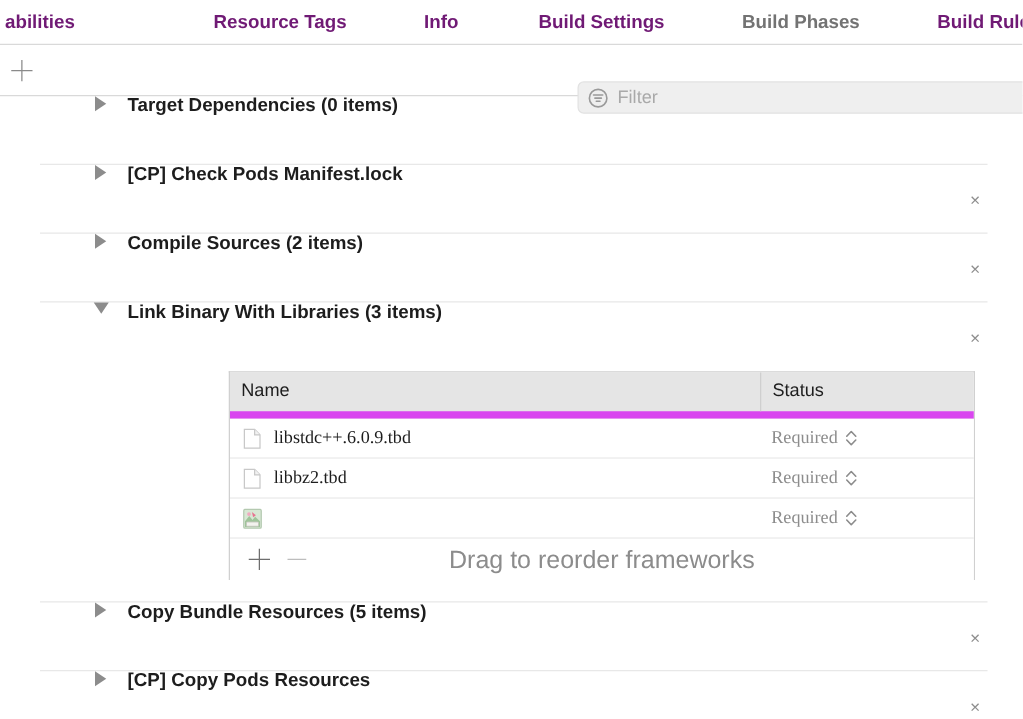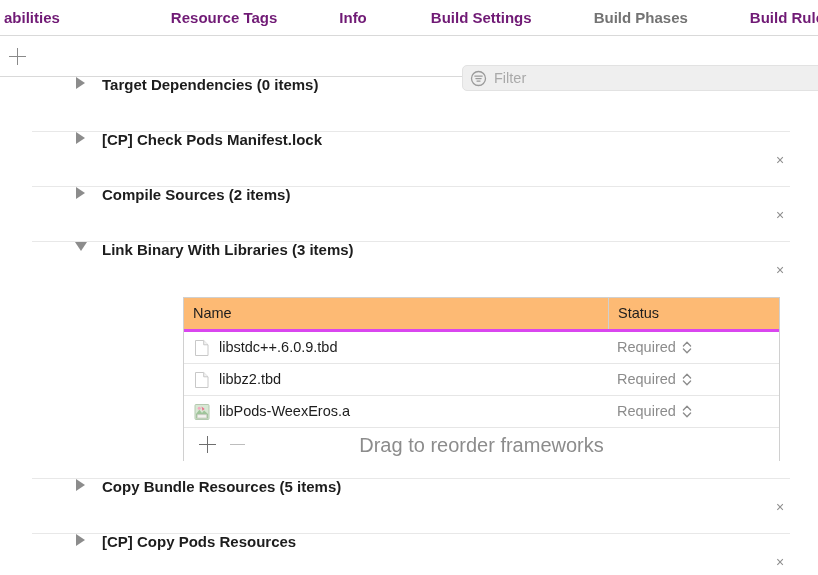--- a/index.html
+++ b/index.html
@@ -170,36 +170,37 @@
     margin-left: 183px;
     width: 597px;
     border: 1px solid #d0d0d0;
     border-bottom: none;
     box-sizing: border-box;
     background: #ffffff;
   }
   #lib-header {
     display: flex;
     height: 31px;
-    background: #fdba74;
-    border-bottom: 3px solid #d946ef;
+    background: #e5e5e5;
+    border-bottom: 6px solid #d946ef;
     align-items: flex-end;
   }
   .col-name  { width: 424px; box-sizing: border-box; padding-left: 9px; flex: 0 0 auto; }
   .col-status{ flex: 1 1 auto; box-sizing: border-box; padding-left: 9px;
                border-left: 1px solid #cfcfcf; height: 100%; display: flex; align-items: center; }
   #lib-header .col-name { display: flex; align-items: center; height: 100%; }
   .col-head-text { font-size: 14.5px; color: #1d1d1d; line-height: 1; }
 
   .lib-row {
     display: flex;
     height: 31px;
     align-items: center;
     border-bottom: 1px solid #e6e6e6;
     background: #ffffff;
+    font-family: Liberation Serif, serif;
   }
   .lib-row .col-name { display: flex; align-items: center; height: 100%; padding-left: 9px; }
   .lib-row .col-status { border-left: none; justify-content: flex-start; padding-left: 9px; }
 
   .lib-icon { width: 18px; height: 18px; flex: 0 0 auto; margin-right: 8px; }
   .lib-name { font-size: 14.5px; color: #1d1d1d; line-height: 1; white-space: nowrap; }
 
   .status-cell { display: flex; align-items: center; gap: 6px; }
   .status-text { font-size: 14.5px; color: #8c8c8c; line-height: 1; }
   .stepper { width: 10px; height: 15px; flex: 0 0 auto; }
@@ -358,21 +359,20 @@
 
       <div class="lib-row">
         <div class="col-name">
           <svg class="lib-icon" viewBox="0 0 18 18">
             <rect x="2" y="1.5" width="14" height="15" rx="1" fill="#d8e8d4" stroke="#b4c9b0" stroke-width="1"></rect>
             <path d="M3 11 l3.4 -4.2 l2.6 3.1 l2.1 -2.4 l3.9 3.5 v4.5 h-12 z" fill="#9fc49a"></path>
             <circle cx="6.2" cy="5.2" r="1.5" fill="#f2a9c0"></circle>
             <path d="M8.5 3.5 l3.2 2.6 l-2.2 1.6 z" fill="#e8738f"></path>
             <rect x="4.2" y="11.6" width="9.6" height="3.4" rx="0.5" fill="#f3f3ef" stroke="#c6c6be" stroke-width="0.7"></rect>
           </svg>
-          <span class="lib-name">libPods-WeexEros.a</span>
         </div>
         <div class="col-status">
           <div class="status-cell">
             <span class="status-text">Required</span>
             <svg class="stepper" viewBox="0 0 10 15">
               <path d="M1.4 6 L5 2.2 L8.6 6" fill="none" stroke="#8c8c8c" stroke-width="1.3" stroke-linecap="round" stroke-linejoin="round"></path>
               <path d="M1.4 9 L5 12.8 L8.6 9" fill="none" stroke="#8c8c8c" stroke-width="1.3" stroke-linecap="round" stroke-linejoin="round"></path>
             </svg>
           </div>
         </div>

